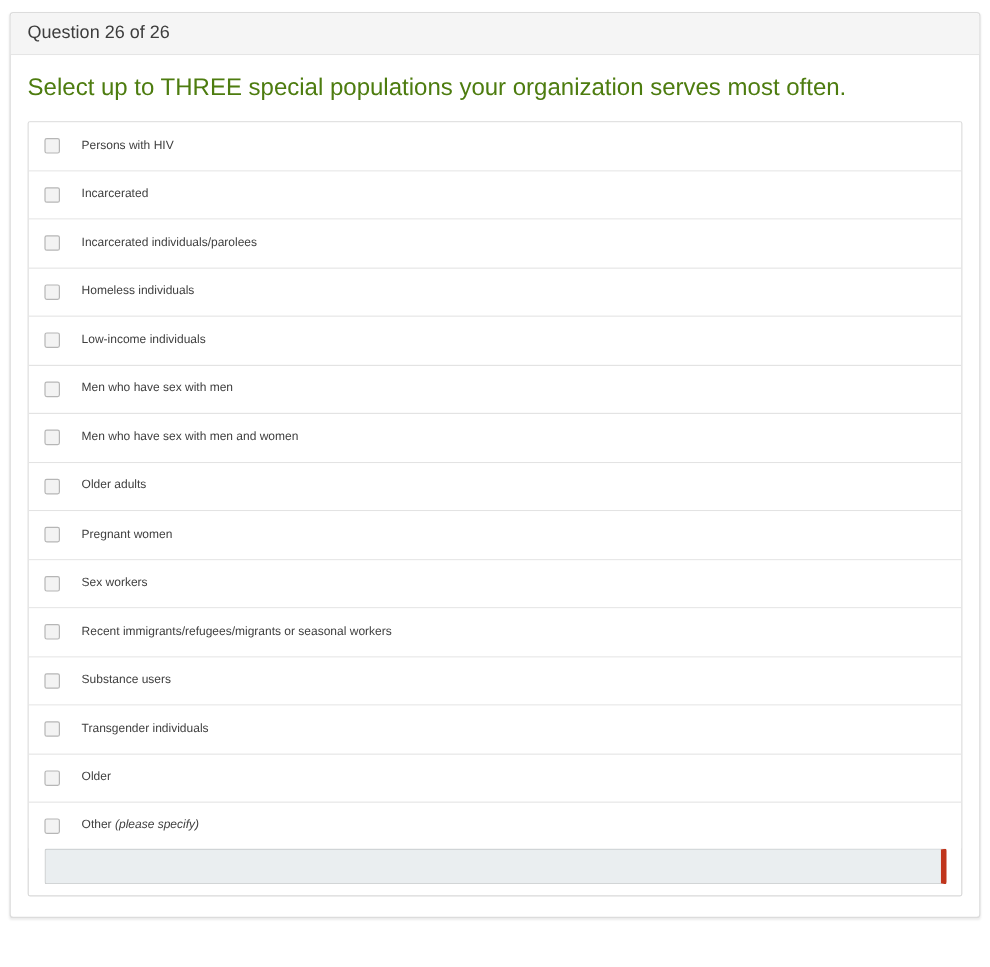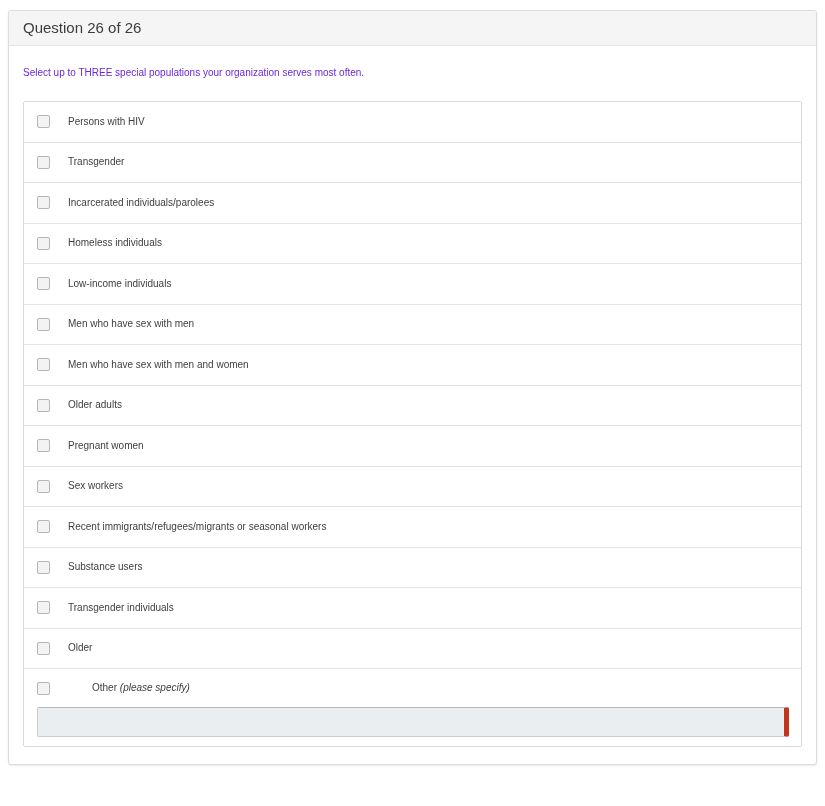--- a/index.html
+++ b/index.html
@@ -32,39 +32,39 @@
     border-bottom:1px solid #e5e5e5;
     border-radius:3px 3px 0 0;
     padding:8px 14px 9px 14px;
     font-size:15px;
     color:#3d3d3d;
   }
   .card-body{
     padding:18px 14px 0 14px;
   }
   .prompt{
-    font-size:10px;
-    color:#6d28d9;
+    font-size:20px;
+    color:#4d7c0f;
     margin:0 0 19px 0;
     line-height:18px;
   }
   .options{
     border:1px solid #d9d9d9;
     border-radius:2px;
   }
   .option{
     display:flex;
     align-items:center;
     height:40.5px;
     border-bottom:1px solid #e3e3e3;
     background:#ffffff;
     cursor:pointer;
   }
   .option:last-child{border-bottom:none;}
-  .option-other{border-bottom:none;height:38px;gap:24px;}
+  .option-other{border-bottom:none;height:38px;}
   .checkbox{
     width:13px;height:13px;
     margin:0 18px 0 13px;
     border:1px solid #b6b6b6;
     background:#f3f3f3;
     border-radius:2px;
     flex:0 0 auto;
   }
   .option-label{
     font-size:10px;
@@ -101,21 +101,21 @@
   <div class="card-body">
     <p class="prompt">Select up to THREE special populations your organization serves most often.</p>
 
     <div class="options">
       <div class="option">
         <span class="checkbox"></span>
         <span class="option-label">Persons with HIV</span>
       </div>
       <div class="option">
         <span class="checkbox"></span>
-        <span class="option-label">Transgender</span>
+        <span class="option-label">Incarcerated</span>
       </div>
       <div class="option">
         <span class="checkbox"></span>
         <span class="option-label">Incarcerated individuals/parolees</span>
       </div>
       <div class="option">
         <span class="checkbox"></span>
         <span class="option-label">Homeless individuals</span>
       </div>
       <div class="option">

